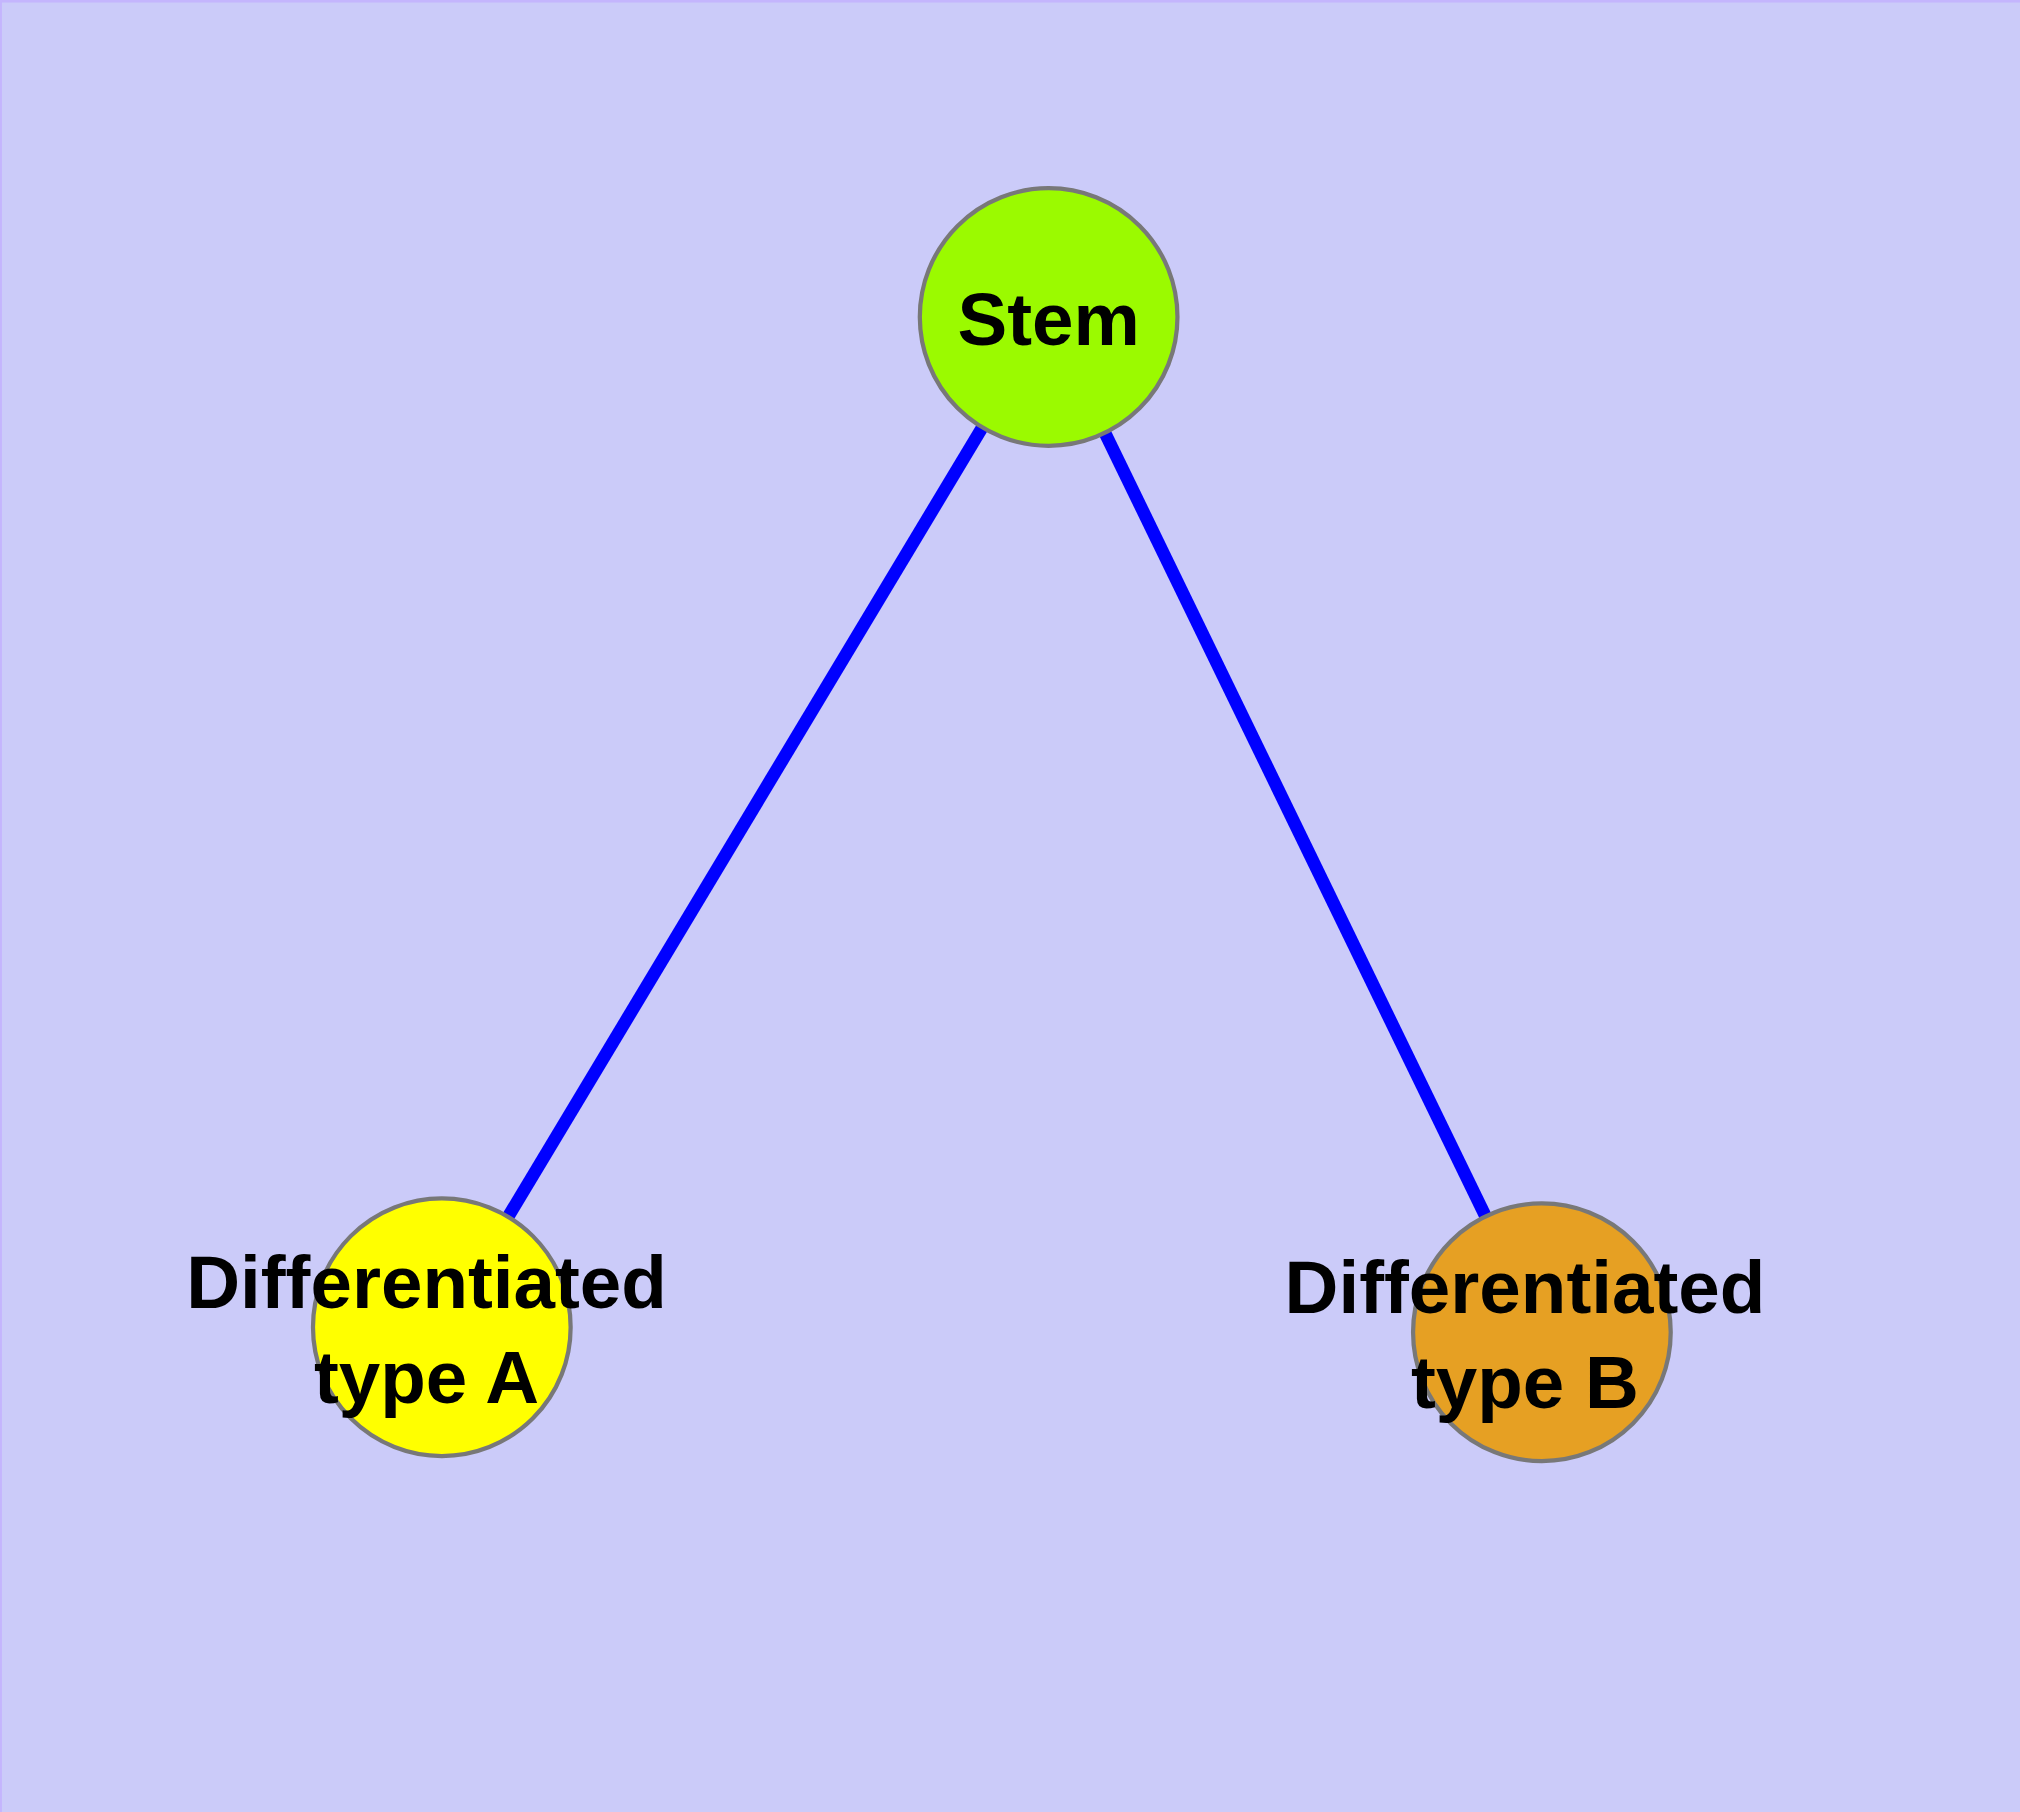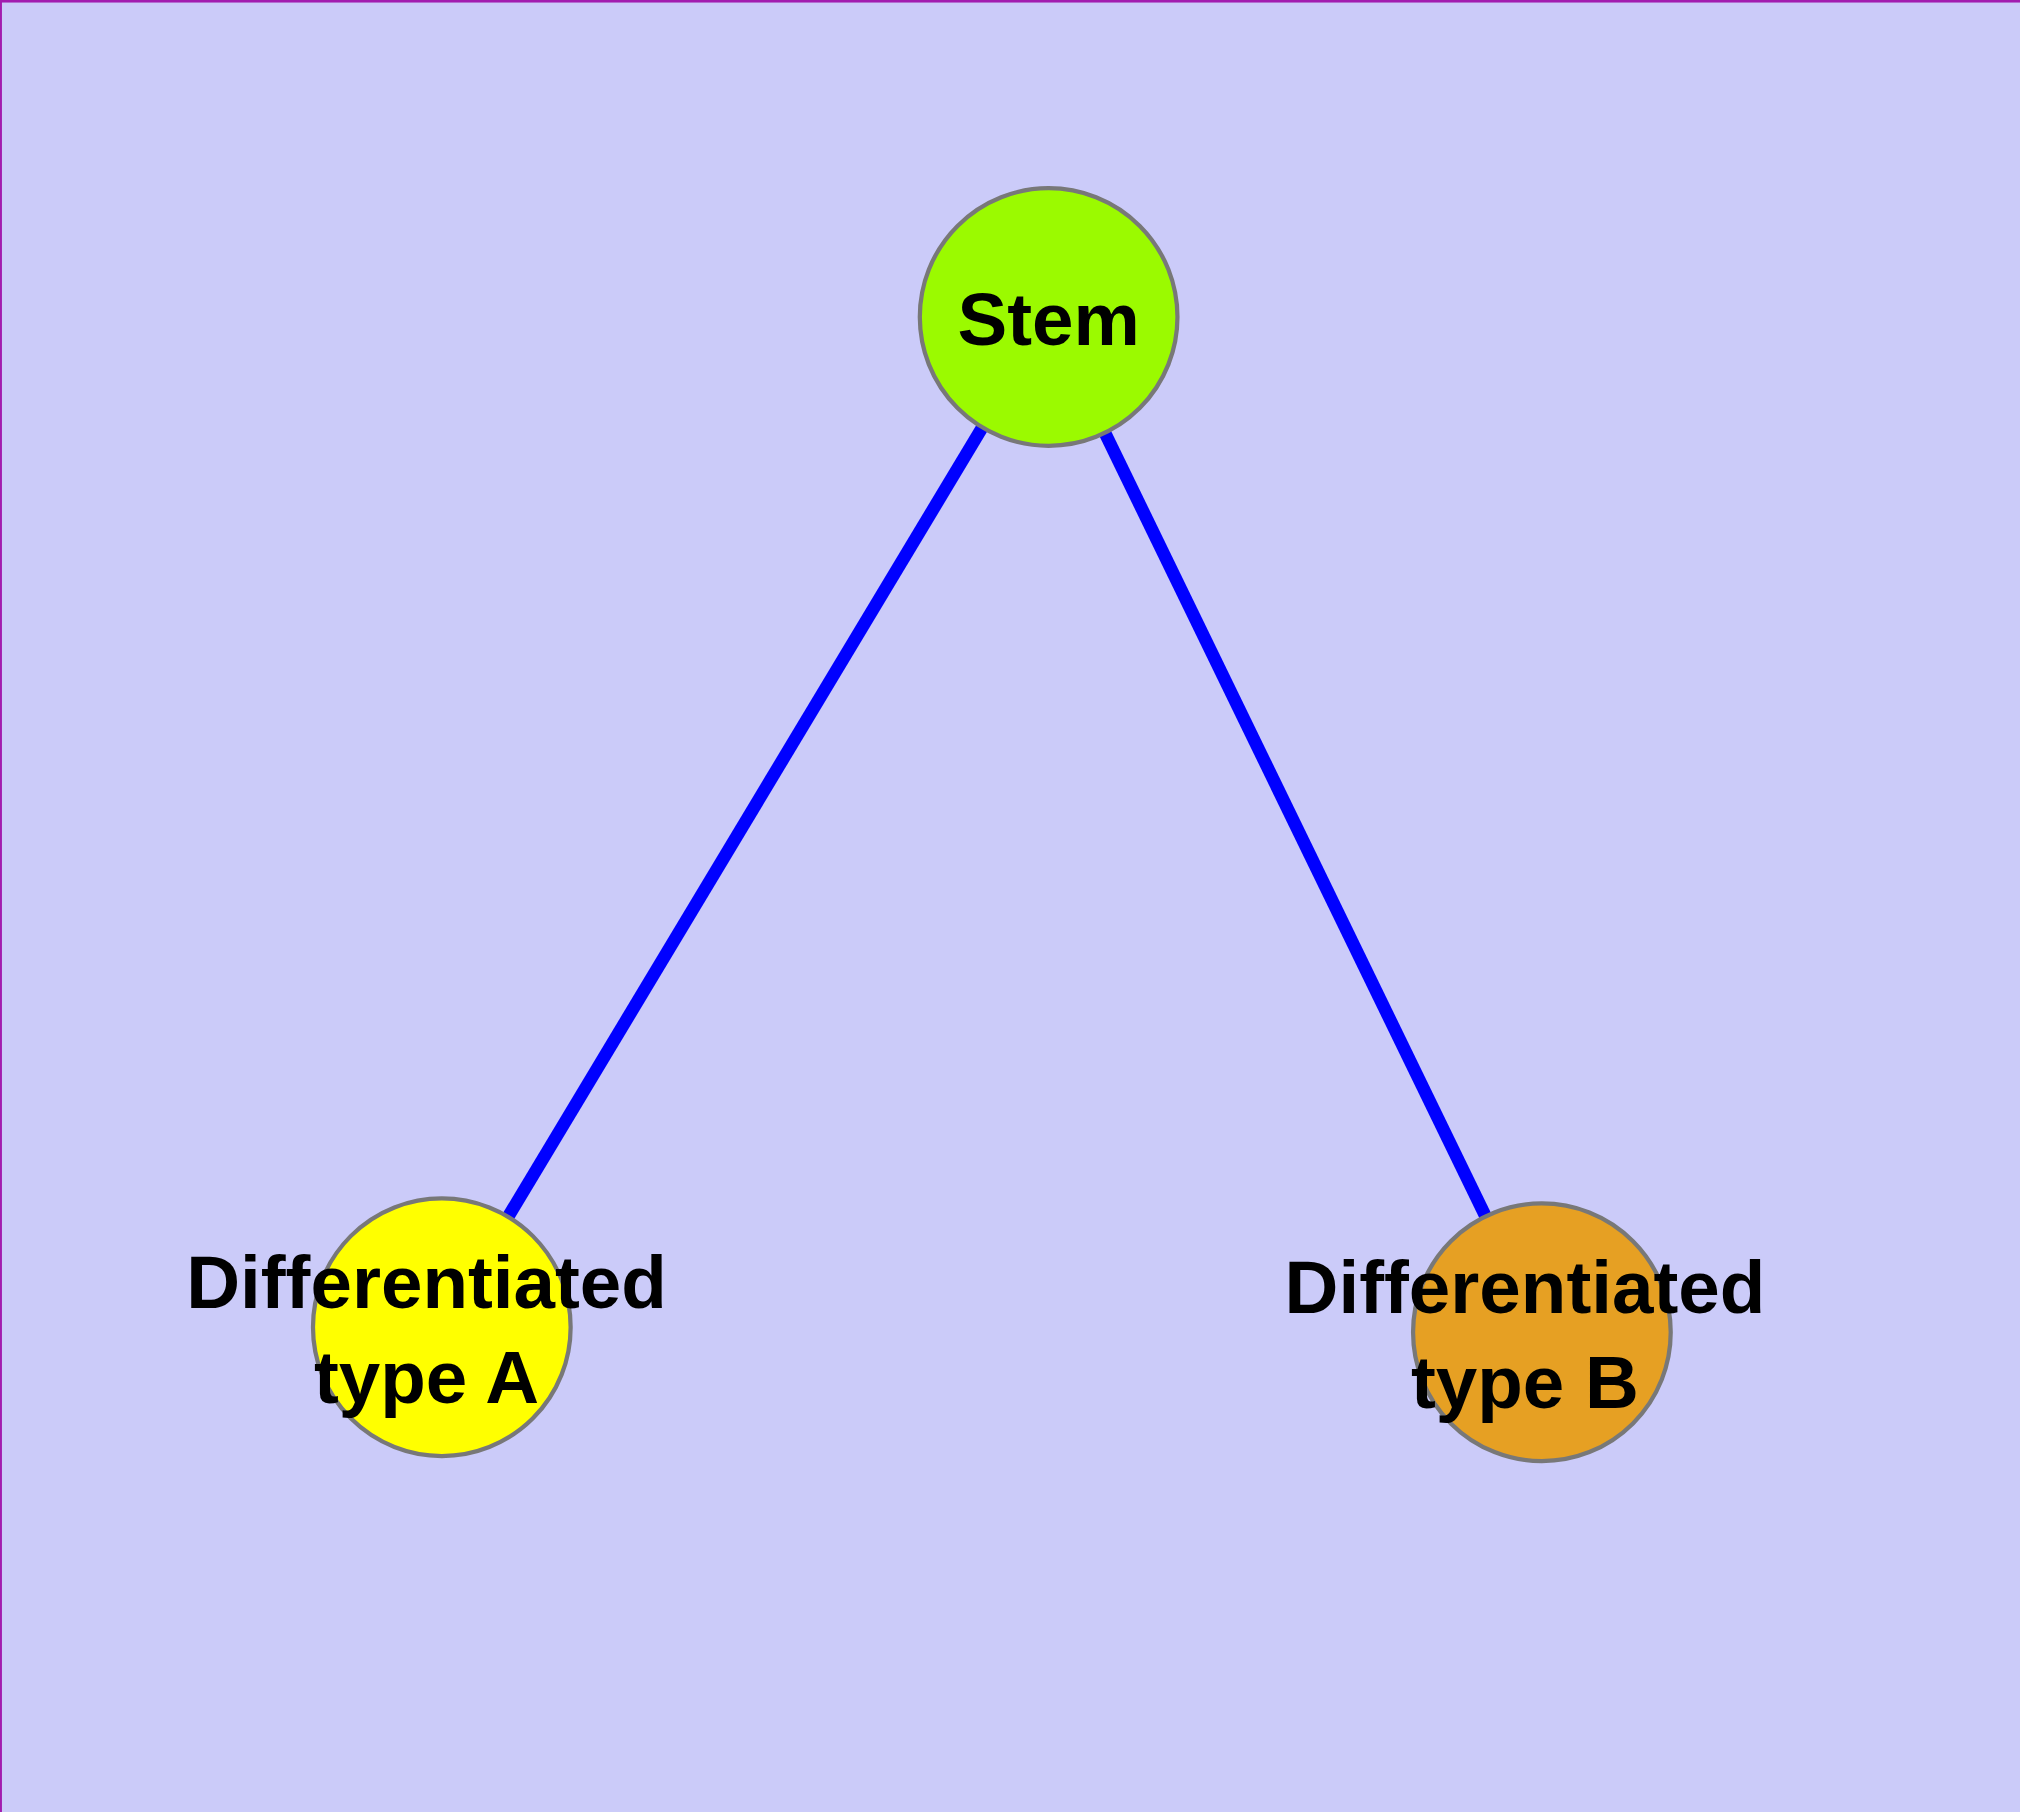--- a/index.html
+++ b/index.html
@@ -6,21 +6,21 @@
     margin: 0;
     padding: 0;
     background: #ffffff;
     font-family: "Liberation Sans", sans-serif;
   }
   .stage {
     position: relative;
     width: 2021px;
     height: 1812px;
     overflow: hidden;
-    background: #a21caf;
+    background: #c4b5fd;
   }
   svg.diagram {
     position: absolute;
     top: 0;
     left: 0;
     width: 100%;
     height: 100%;
     display: block;
   }
   .node-label {

